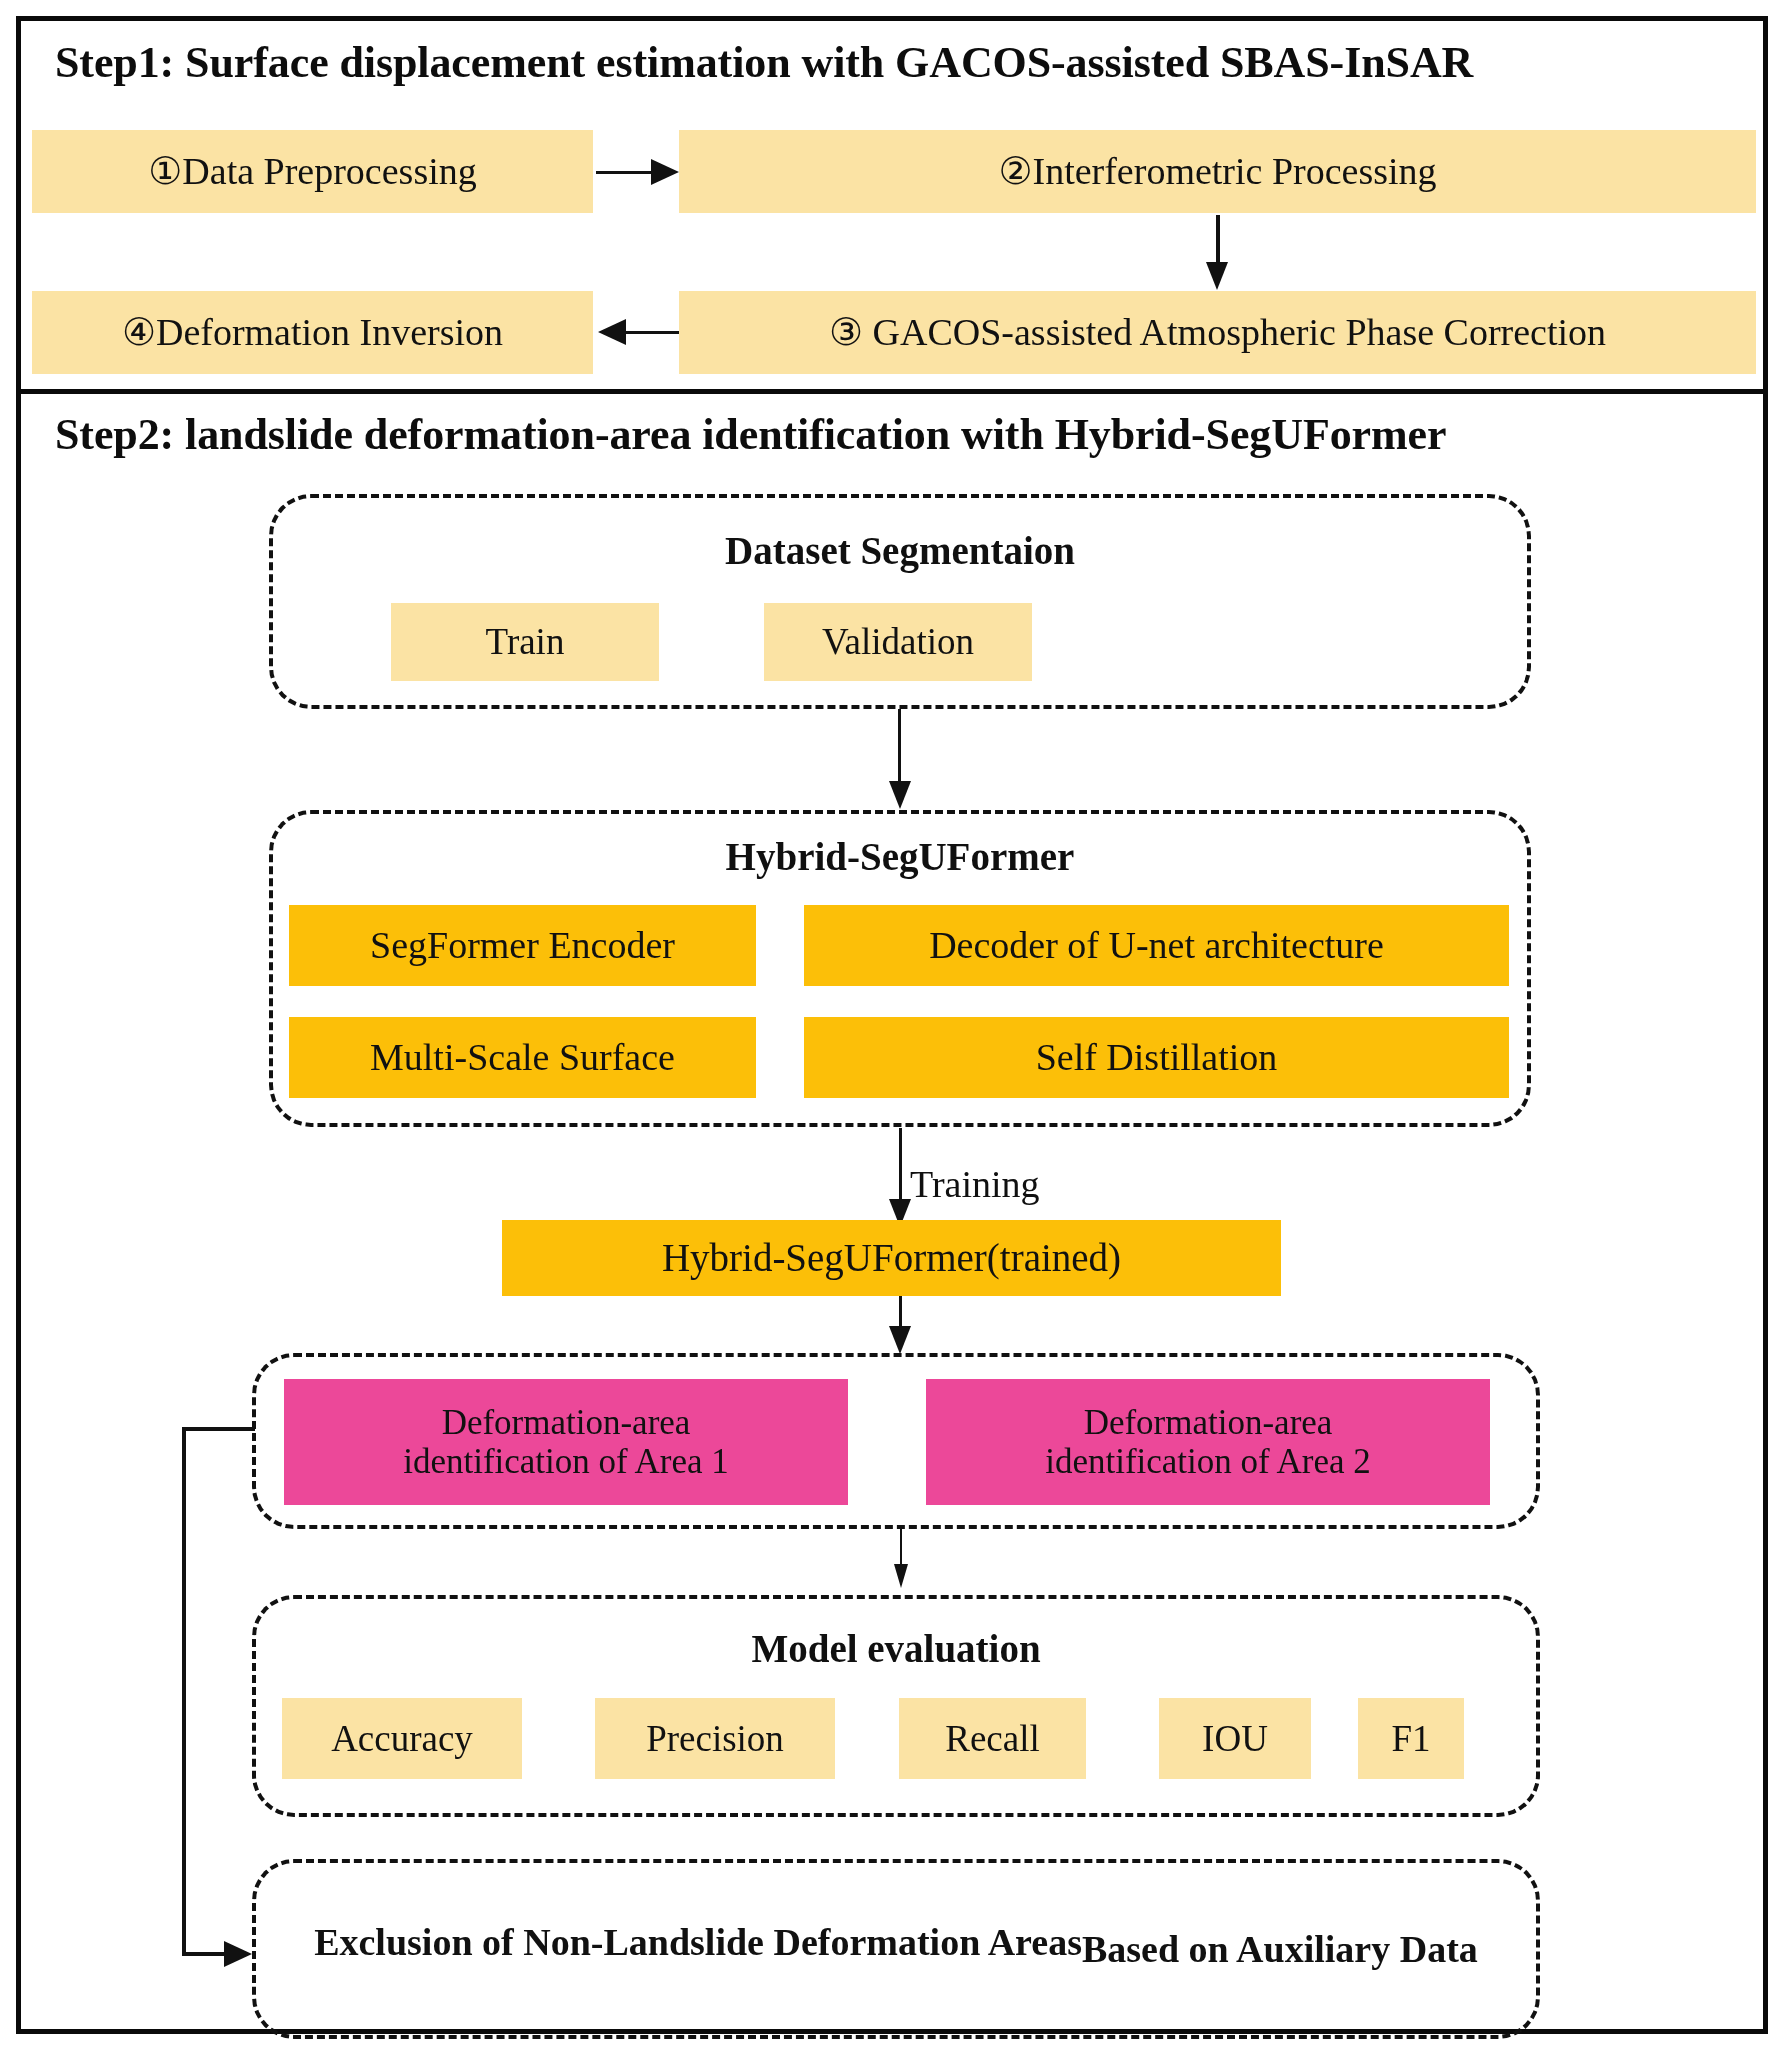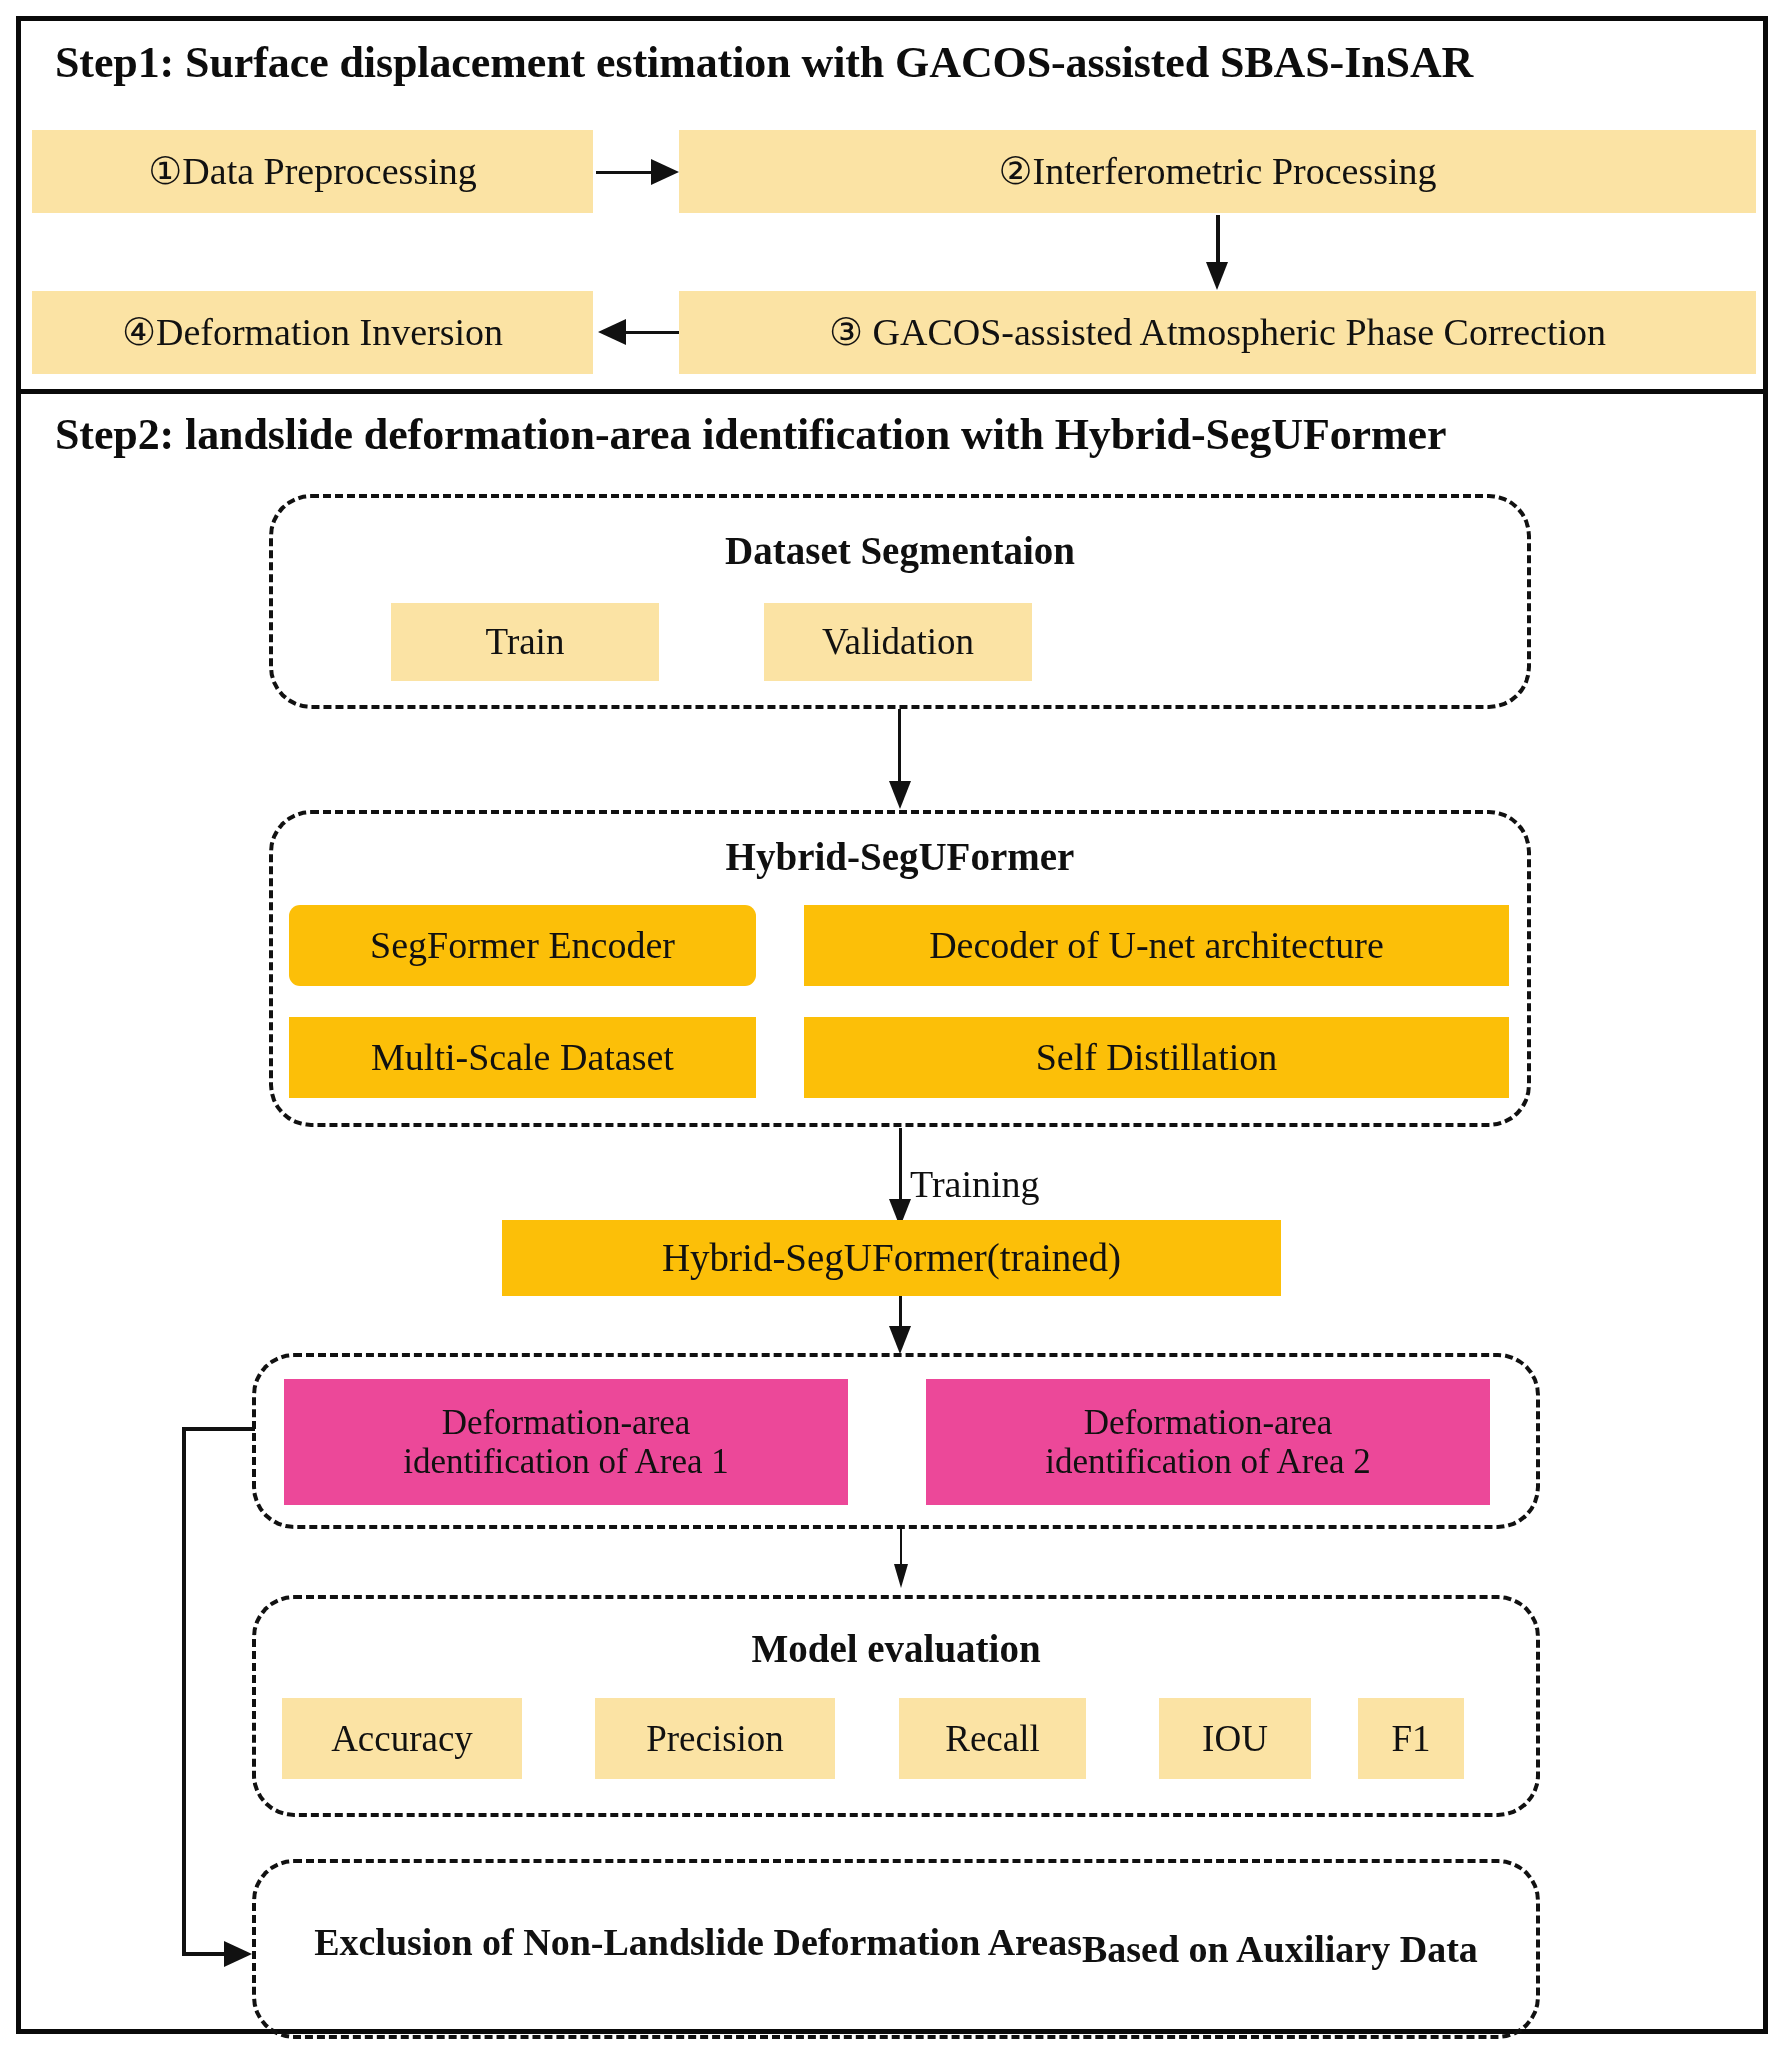--- a/index.html
+++ b/index.html
@@ -139,28 +139,28 @@
   <div class="box light" style="left:764px;top:603px;width:268px;height:78px;font-size:37px;">
     <span>Validation</span>
   </div>
 
   <div class="vline" style="left:898px;top:709px;width:2.8px;height:85px;"></div>
   <div class="arrow-down" style="left:889px;top:781px;"></div>
 
   <div class="dashed" style="left:269px;top:810px;width:1262px;height:317px;"></div>
   <div class="group-title" style="left:269px;top:834px;width:1262px;font-size:39px;">Hybrid-SegUFormer</div>
 
-  <div class="box dark" style="left:289px;top:905px;width:467px;height:81px;font-size:38px;border-radius:11px;">
+  <div class="box dark" style="left:289px;top:905px;width:467px;height:81px;font-size:38px;">
     <span>SegFormer Encoder</span>
   </div>
   <div class="box dark" style="left:804px;top:905px;width:705px;height:81px;font-size:38px;">
     <span>Decoder of U-net architecture</span>
   </div>
   <div class="box dark" style="left:289px;top:1017px;width:467px;height:81px;font-size:38px;">
-    <span>Multi-Scale Dataset</span>
+    <span>Multi-Scale Surface</span>
   </div>
   <div class="box dark" style="left:804px;top:1017px;width:705px;height:81px;font-size:38px;">
     <span>Self Distillation</span>
   </div>
 
   <div class="vline" style="left:899px;top:1128px;width:2.8px;height:92px;"></div>
   <div class="arrow-down" style="left:889px;top:1199px;"></div>
   <div class="edge-label" style="left:910px;top:1162px;font-size:38px;">Training</div>
 
   <div class="box dark" style="left:502px;top:1220px;width:779px;height:76px;font-size:39px;">

